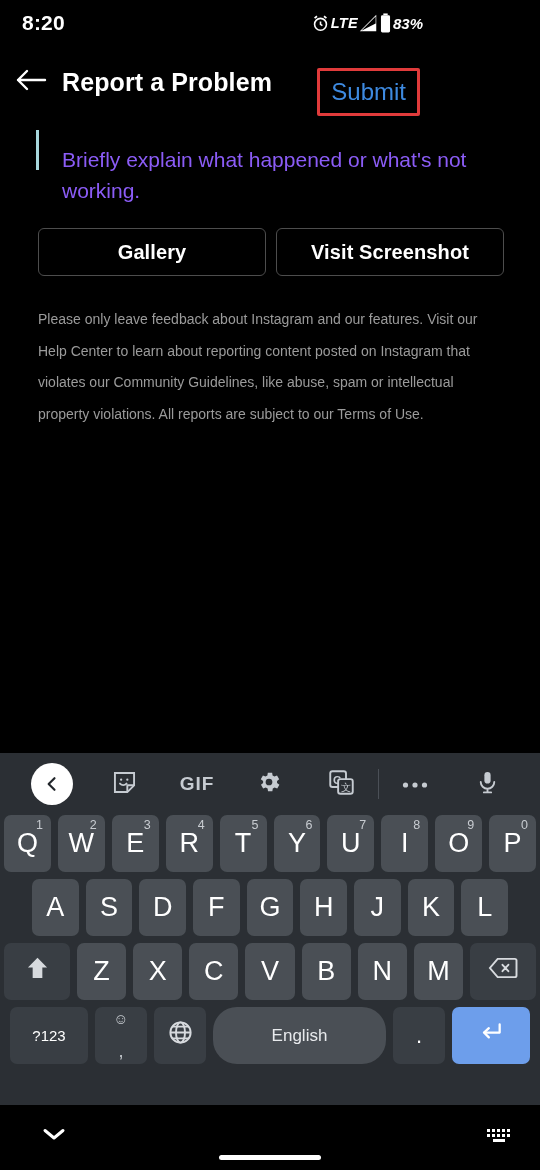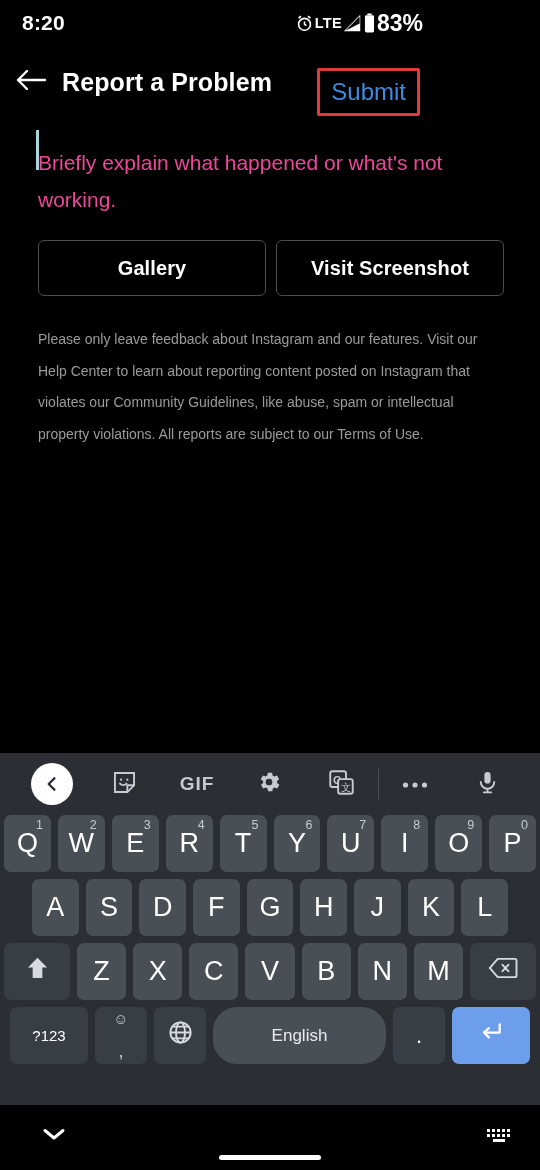--- a/index.html
+++ b/index.html
@@ -11,23 +11,23 @@
   }
   #screen { position:relative; width:540px; height:1170px; background:#000; }
 
   
   .statusbar {
     position:absolute; top:0; left:0; width:441px; height:46px;
     display:flex; align-items:center; justify-content:space-between;
     padding:0 18px 0 22px; color:#fff;
   }
   .status-time { font-size:21px; font-weight:700; letter-spacing:.2px; }
-  .status-right { display:flex; align-items:center; gap:1px; }
+  .status-right { display:flex; align-items:center; gap:1px;font-style:italic; }
   .status-right .lte { font-size:14.5px; font-weight:700; letter-spacing:.3px; }
-  .status-batt-pct { font-size:23px; font-weight:700; }
+  .status-batt-pct { font-size:15px; font-weight:700; }
   .ico { display:block; }
 
   
   .appbar {
     position:absolute; top:46px; left:0; width:432px; height:72px;
     display:flex; align-items:center;
   }
   .back-btn { width:62px; display:flex; align-items:center; justify-content:center; }
   .appbar-title {
     color:#fff; font-size:25px; font-weight:700; letter-spacing:.1px;
@@ -45,27 +45,27 @@
   }
 
   
   .content { position:absolute; top:118px; left:0; width:540px; }
   .input-area { position:relative; padding:26px 38px 0 38px; }
   .caret {
     position:absolute; left:36px; top:12px; width:3px; height:40px;
     background:#a8d8dd;
   }
   .placeholder {
-    color:#ec4899; font-size:21px; line-height:37px; font-weight:400;
+    color:#8b5cf6; font-size:21px; line-height:31px; font-weight:400;margin-left:24px;
   }
   .attach-row {
     display:flex; gap:10px; padding:22px 36px 0 38px;
   }
   .attach-btn {
-    flex:1; height:56px; border:1px solid #4d4d4d; border-radius:6px;
+    flex:1; height:48px; border:1px solid #4d4d4d; border-radius:6px;
     background:transparent; color:#fff; font-size:20px; font-weight:700;
     font-family:"Liberation Sans", sans-serif;
     display:flex; align-items:center; justify-content:center;
     letter-spacing:.1px;
   }
   .disclaimer {
     padding:28px 40px 0 38px;
     color:#9b9b9b; font-size:14px; line-height:31.5px;
   }
 

